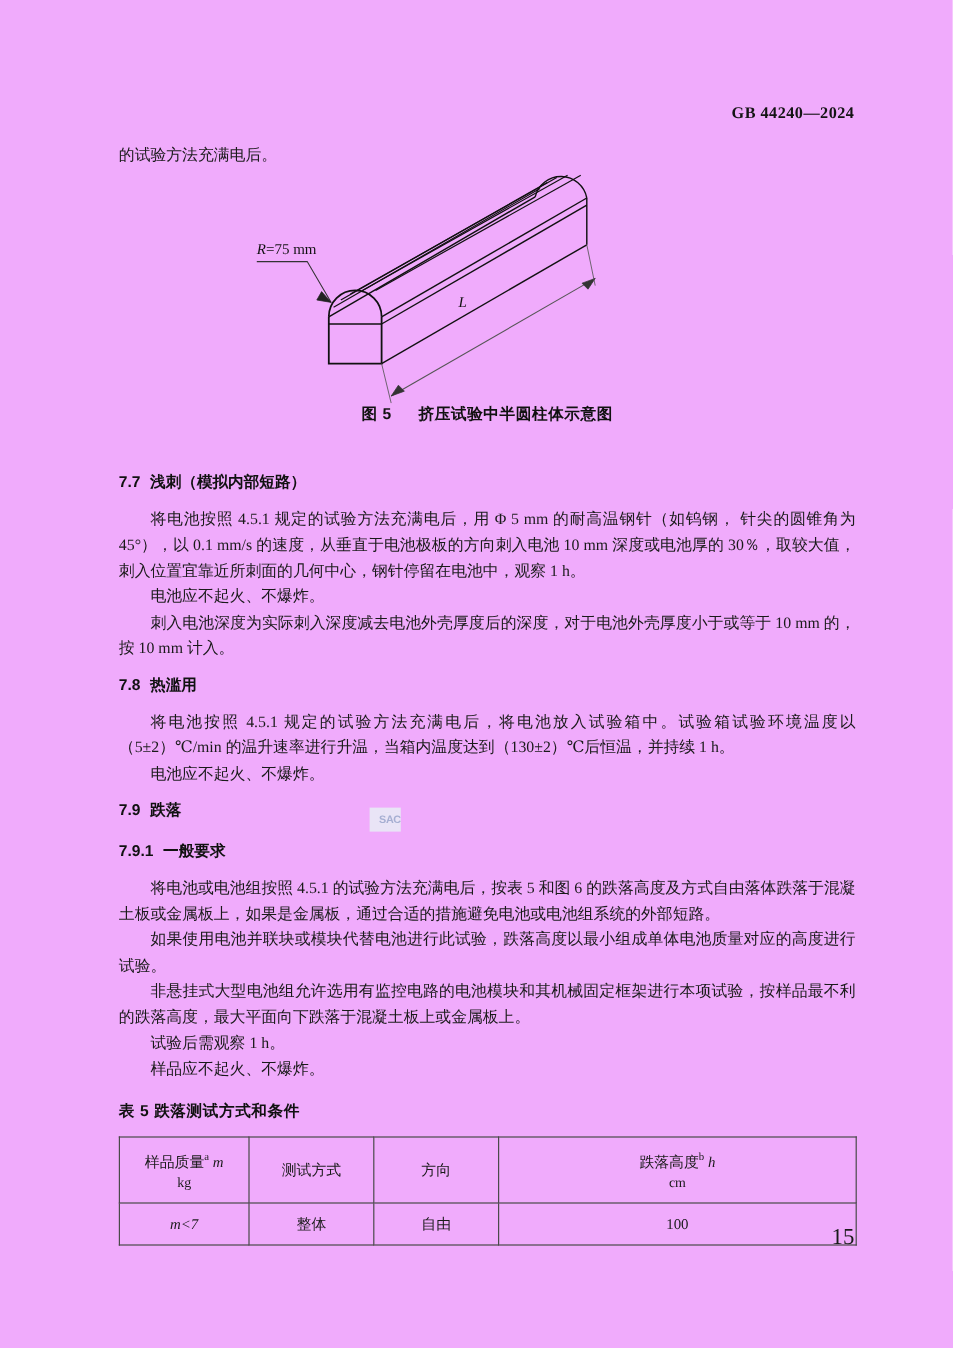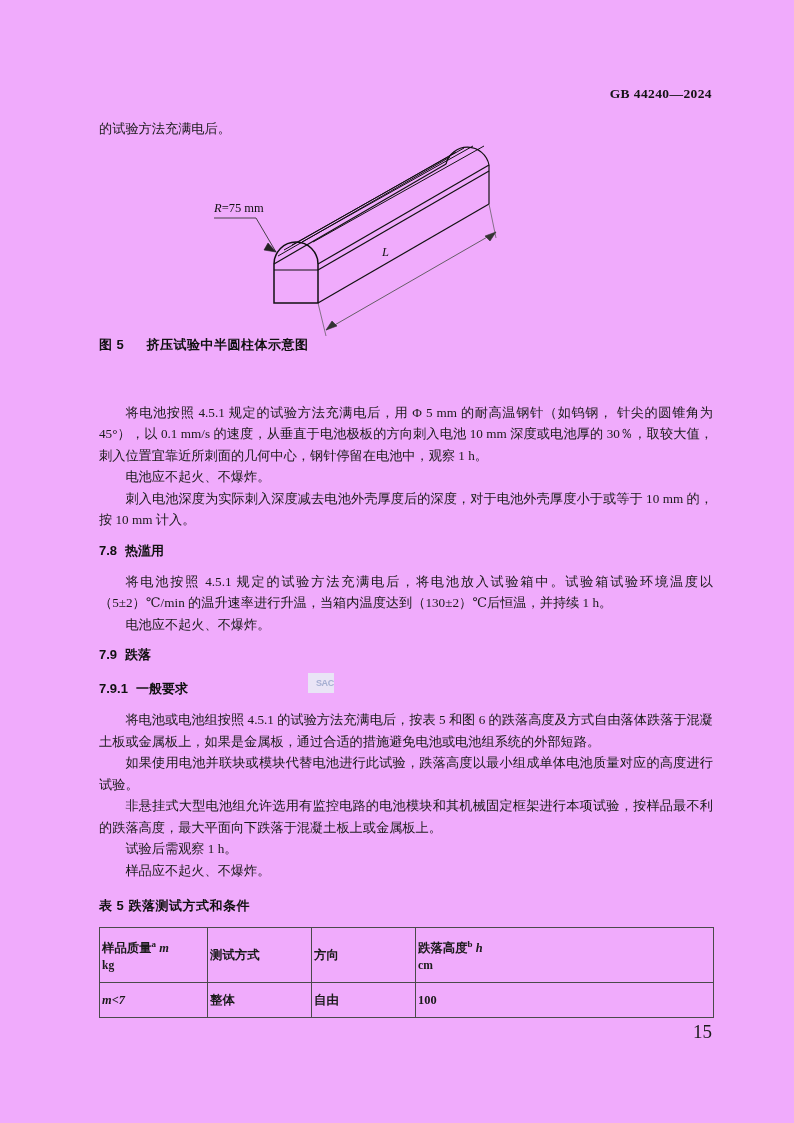--- a/index.html
+++ b/index.html
@@ -63,21 +63,21 @@
   .gap-26 { height: 26px; }
   i, .it { font-style: italic; }
   
   .figure-wrap {
     position: relative;
     width: 614px;
     height: 196px;
   }
   .figure-svg { display: block; margin: 0 auto; }
   .caption {
-    text-align: left;
+    text-align: center;
     font-family: "Liberation Sans", "DejaVu Sans", sans-serif;
     font-weight: bold;
     font-size: 13px;
     color: #111;
     letter-spacing: 0.5px;
   }
   .caption .sep { display: inline-block; width: 14px; }
   
   .table-title {
     font-family: "Liberation Sans", "DejaVu Sans", sans-serif;
@@ -87,27 +87,26 @@
     letter-spacing: 0.5px;
   }
   table.drop-table {
     width: 614px;
     border-collapse: collapse;
     table-layout: fixed;
     margin-top: 12px;
   }
   table.drop-table td {
     border: 1px solid #4a4a4a;
-    text-align: left;
+    text-align: center;
     vertical-align: middle;
     font-size: 12.4px;
     line-height: 17px;
     color: #1a1a1a;
     padding: 4px 2px;
-    font-weight: bold;
   }
   table.drop-table tr.head td { height: 46px; }
   table.drop-table tr.data td { height: 26px; }
   .unit { display: block; font-size: 11.6px; }
   sup { font-size: 9px; vertical-align: super; }
   
   .watermark {
     position: absolute;
     left: 308px;
     top: 673px;
@@ -186,20 +185,23 @@
 
     <div class="caption">
       <span>图 5</span>
       <span class="sep"></span>
       <span>挤压试验中半圆柱体示意图</span>
     </div>
 
     <div class="gap-26"></div>
     <div class="gap-12"></div>
 
+    <div class="heading">
+      <span class="h-num">7.7</span><span>浅刺（模拟内部短路）</span>
+    </div>
     <div class="gap-10"></div>
     <p class="indent">将电池按照 4.5.1 规定的试验方法充满电后，用 Φ 5 mm 的耐高温钢针（如钨钢， 针尖的圆锥角为 45°），以 0.1 mm/s 的速度，从垂直于电池极板的方向刺入电池 10 mm 深度或电池厚的 30％，取较大值，刺入位置宜靠近所刺面的几何中心，钢针停留在电池中，观察 1 h。</p>
     <p class="indent">电池应不起火、不爆炸。</p>
     <p class="indent">刺入电池深度为实际刺入深度减去电池外壳厚度后的深度，对于电池外壳厚度小于或等于 10 mm 的，按 10 mm 计入。</p>
 
     <div class="gap-10"></div>
 
     <div class="heading">
       <span class="h-num">7.8</span><span>热滥用</span>
     </div>

